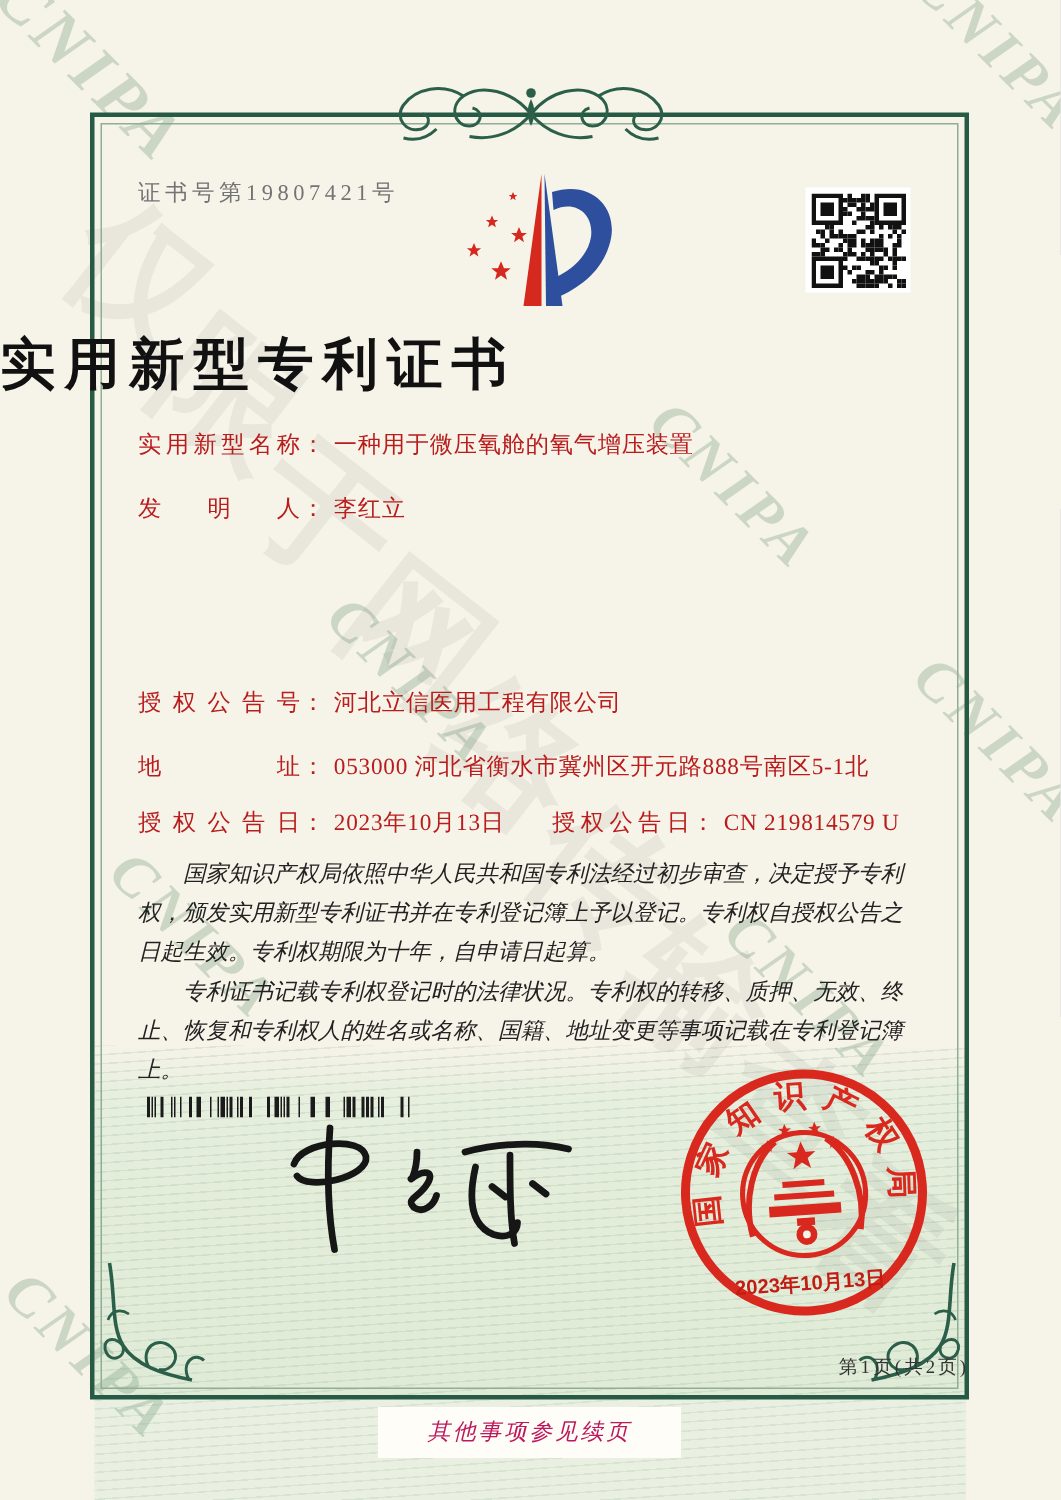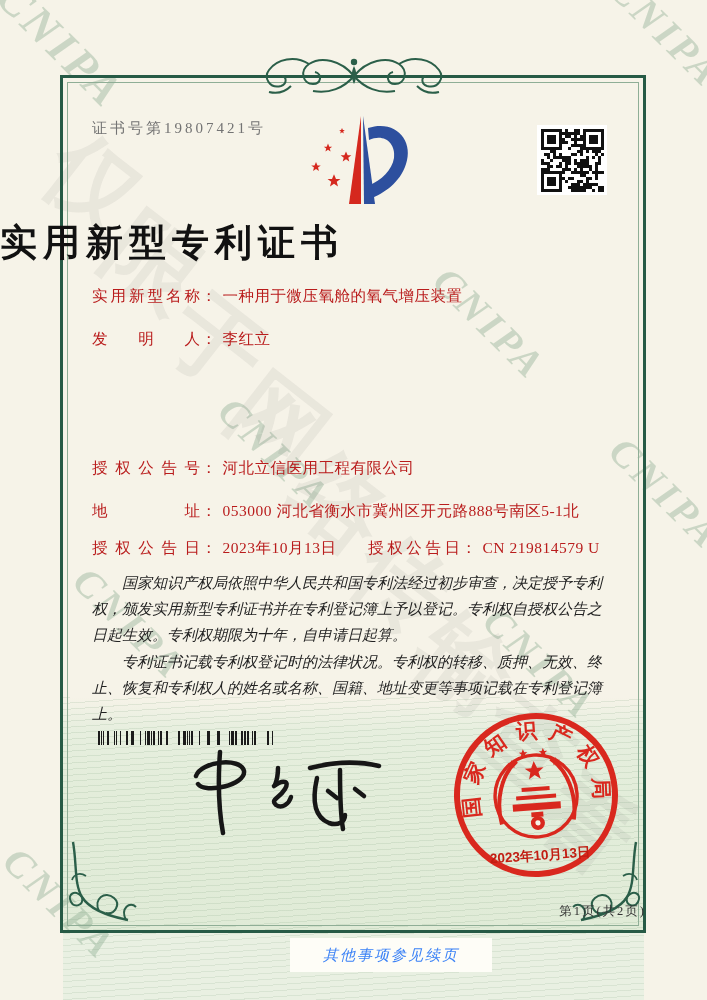--- a/index.html
+++ b/index.html
@@ -68,21 +68,21 @@
   
   .barcode{position:absolute;left:98px;top:731px;z-index:5;}
   .signature{position:absolute;left:182px;top:740px;z-index:6;}
   .signer{position:absolute;left:94px;top:790px;z-index:6;
     font-family:"Liberation Sans","DejaVu Sans",sans-serif;font-size:16.5px;line-height:29px;color:#111;}
   .seal{position:absolute;left:451px;top:710px;z-index:7;transform:rotate(-4deg);}
   .page-num{position:absolute;left:60px;top:903px;width:586px;text-align:right;z-index:5;
     font-size:12.5px;letter-spacing:2px;color:#333;}
   .note-box{position:absolute;left:252px;top:938px;width:202px;height:34px;z-index:5;
     background:#fefdf7;text-align:center;line-height:34px;
-    font-style:italic;font-size:15px;letter-spacing:2px;color:#3b82f6;margin-left:38px;}
+    font-style:italic;font-size:15px;letter-spacing:2px;color:#be185d;}
   svg{display:block;}
 </style>
 </head>
 <body>
 
 <svg width="0" height="0" style="position:absolute">
   <defs>
     <path id="star" d="M0,-10 L2.94,-3.09 L9.51,-3.09 L4.05,1.18 L5.88,8.09 L0,4 L-5.88,8.09 L-4.05,1.18 L-9.51,-3.09 L-2.94,-3.09 Z"></path>
     <g id="flourishL" fill="none" stroke="#2b5f49" stroke-width="2">
       <path d="M103,24 C90,8 70,4 58,12 C48,19 52,32 62,32 C70,32 72,22 64,20"></path>

